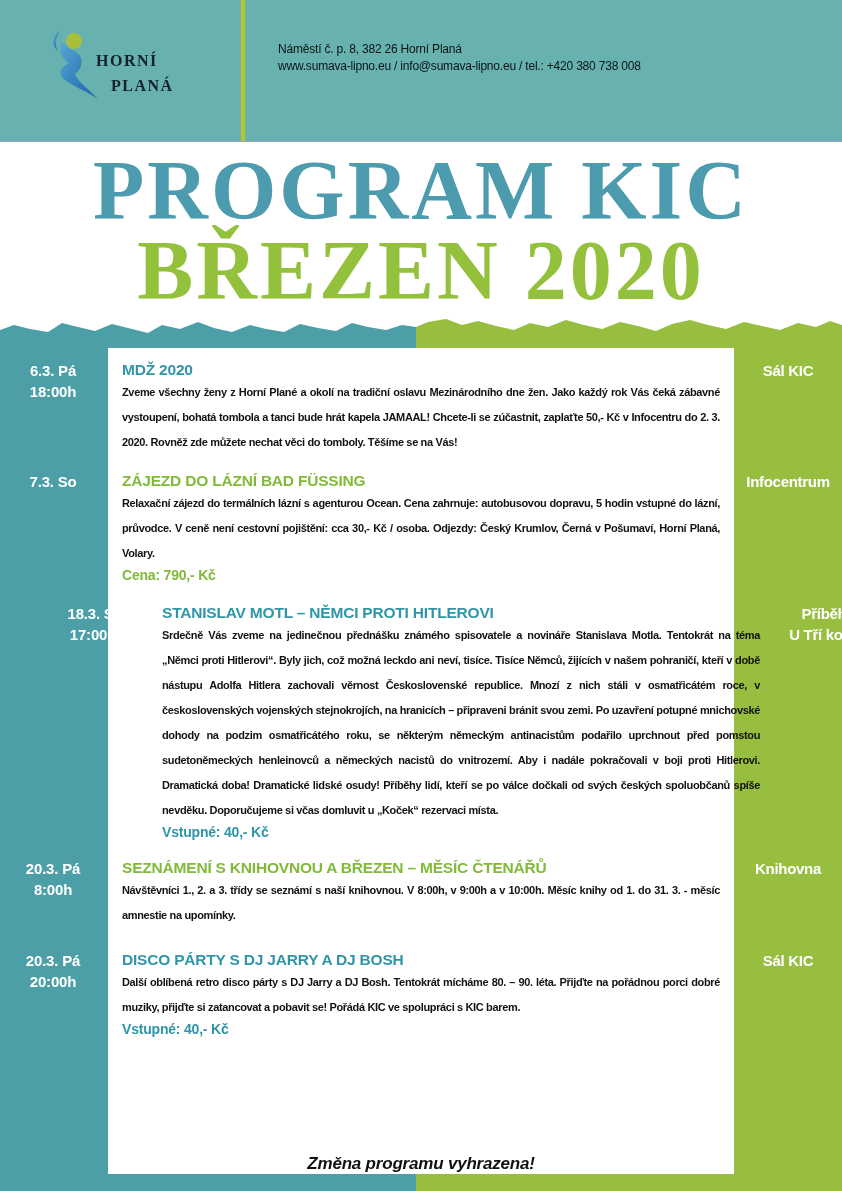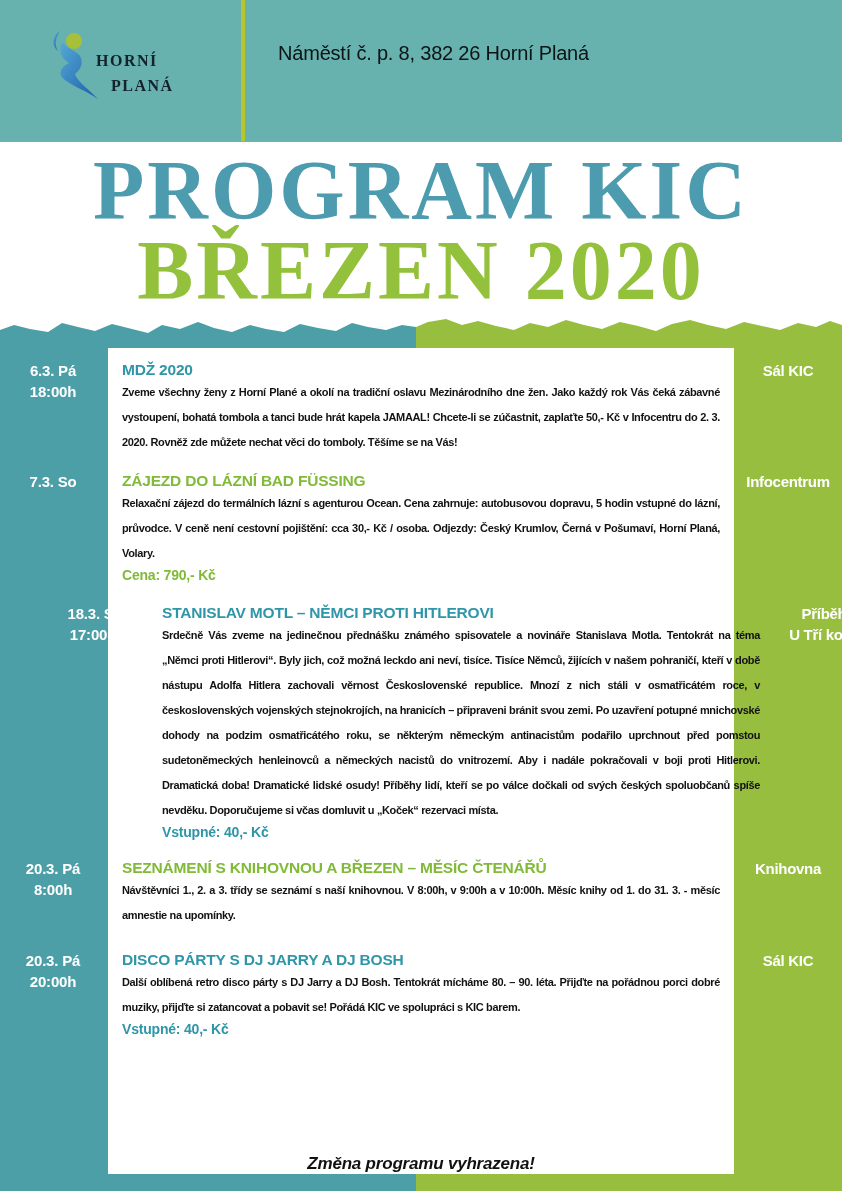--- a/index.html
+++ b/index.html
@@ -20,21 +20,21 @@
   .logo{position:absolute;left:38px;top:30px;width:190px;height:90px;}
   .logo svg{position:absolute;left:0;top:0;}
   .logo-text{
     position:absolute;left:58px;top:18px;
     font-family:"Liberation Serif",serif;font-size:16px;font-weight:bold;
     color:#14222c;letter-spacing:1.5px;line-height:25px;white-space:pre;
   }
   .logo-text .l2{display:block;margin-left:15px;}
   .header-info{position:absolute;left:278px;top:42px;width:540px;color:#0c1414;}
   .org-name{font-size:21.5px;font-weight:bold;letter-spacing:-0.3px;margin:0 0 7px 0;}
-  .org-line{font-size:20px;letter-spacing:-0.2px;margin:0 0 3px 0;font-weight:normal;}
+  .org-line{font-size:12px;letter-spacing:-0.2px;margin:0 0 3px 0;font-weight:normal;}
   .lime-hline{position:absolute;left:0;top:141px;width:842px;height:7px;background:#97ba33;}
   
   .title-section{
     position:absolute;left:0;top:142px;width:842px;height:170px;background:#ffffff;
     text-align:center;font-family:"Liberation Serif",serif;font-weight:bold;
   }
   .title-line{display:block;font-size:84px;line-height:80px;letter-spacing:3px;
     transform:scaleY(1.02);}
   .title-line.t1{color:#4c9bae;margin-top:8px;}
   .title-line.t2{color:#94c13c;}
@@ -98,20 +98,21 @@
         </defs>
         <circle cx="36" cy="11" r="8" fill="#a8bf3a"></circle>
         <path fill="url(#swoosh)" d="M22,1 C14,7 13,15 20,21 C16,14 18,7 22,1 Z"></path>
         <path fill="url(#swoosh)" d="M24,12 C20,22 24,29 31,33 C23,37 19,44 27,50 C36,57 49,61 60,69 C47,56 39,51 37,44 C45,38 46,28 39,23 C33,19 27,16 24,12 Z"></path>
       </svg>
       <div class="logo-text"><span class="l1">HORNÍ</span><span class="l2">PLANÁ</span></div>
     </div>
     <div class="header-divider"></div>
     <div class="header-info">
       <p class="org-line">Náměstí č. p. 8, 382 26 Horní Planá</p>
+      <p class="org-line">www.sumava-lipno.eu / info@sumava-lipno.eu / tel.: +420 380 738 008</p>
     </div>
   </div>
   <div class="lime-hline"></div>
 
   <div class="title-section">
     <span class="title-line t1">PROGRAM KIC</span>
     <span class="title-line t2">BŘEZEN 2020</span>
   </div>
 
   <svg class="torn" viewBox="0 0 842 26" preserveAspectRatio="none">

